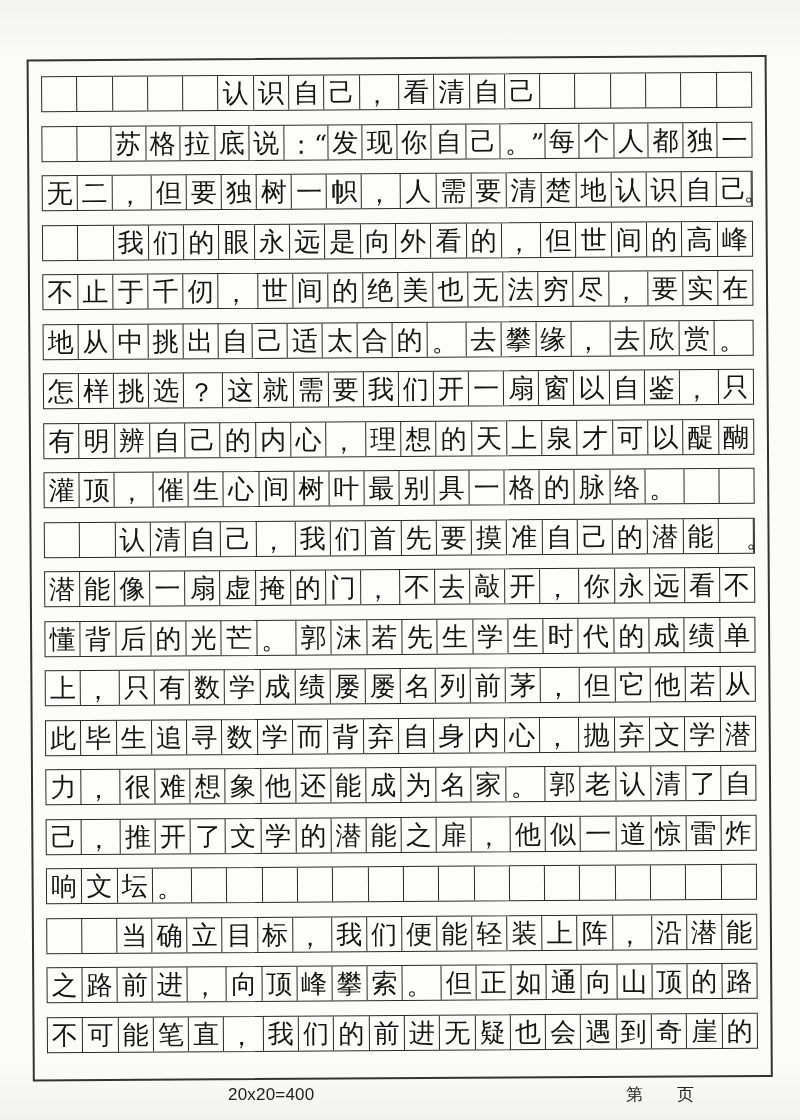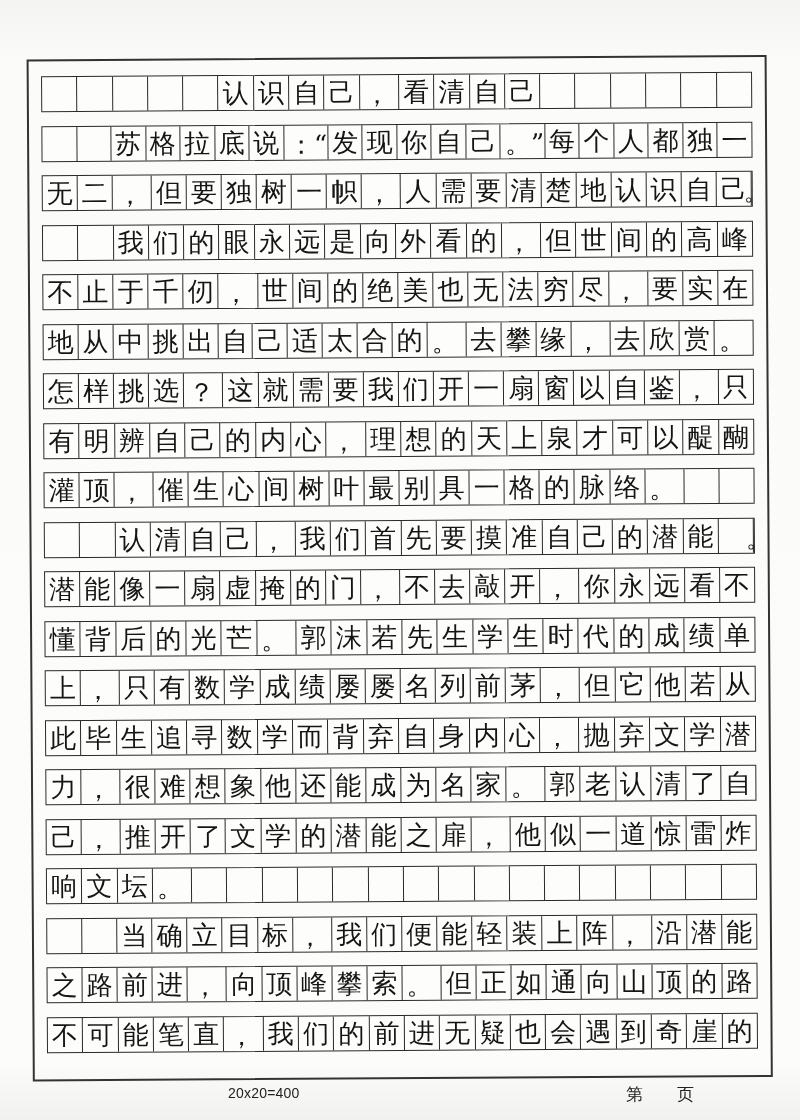--- a/index.html
+++ b/index.html
@@ -52,21 +52,21 @@
   .cell.punct { justify-content: flex-start; align-items: flex-end; padding-left: 4px; padding-bottom: 2px; }
   .overflow {
     position: absolute;
     right: -16px; bottom: -2px;
     font-family: "DejaVu Serif", serif;
     font-size: 24px; color: #151515;
   }
   .footer-count {
     position: absolute; left: 228px; top: 1085px;
     font-family: "Liberation Sans", sans-serif;
-    font-size: 14px; color: #222;
+    font-size: 17px; color: #222;
     letter-spacing: 0.2px;
   }
   .footer-page {
     position: absolute; left: 626px; top: 1083px;
     font-family: "DejaVu Sans", sans-serif;
     font-size: 17px; color: #222;
     display: flex; gap: 34px;
   }
 </style>
 </head>

